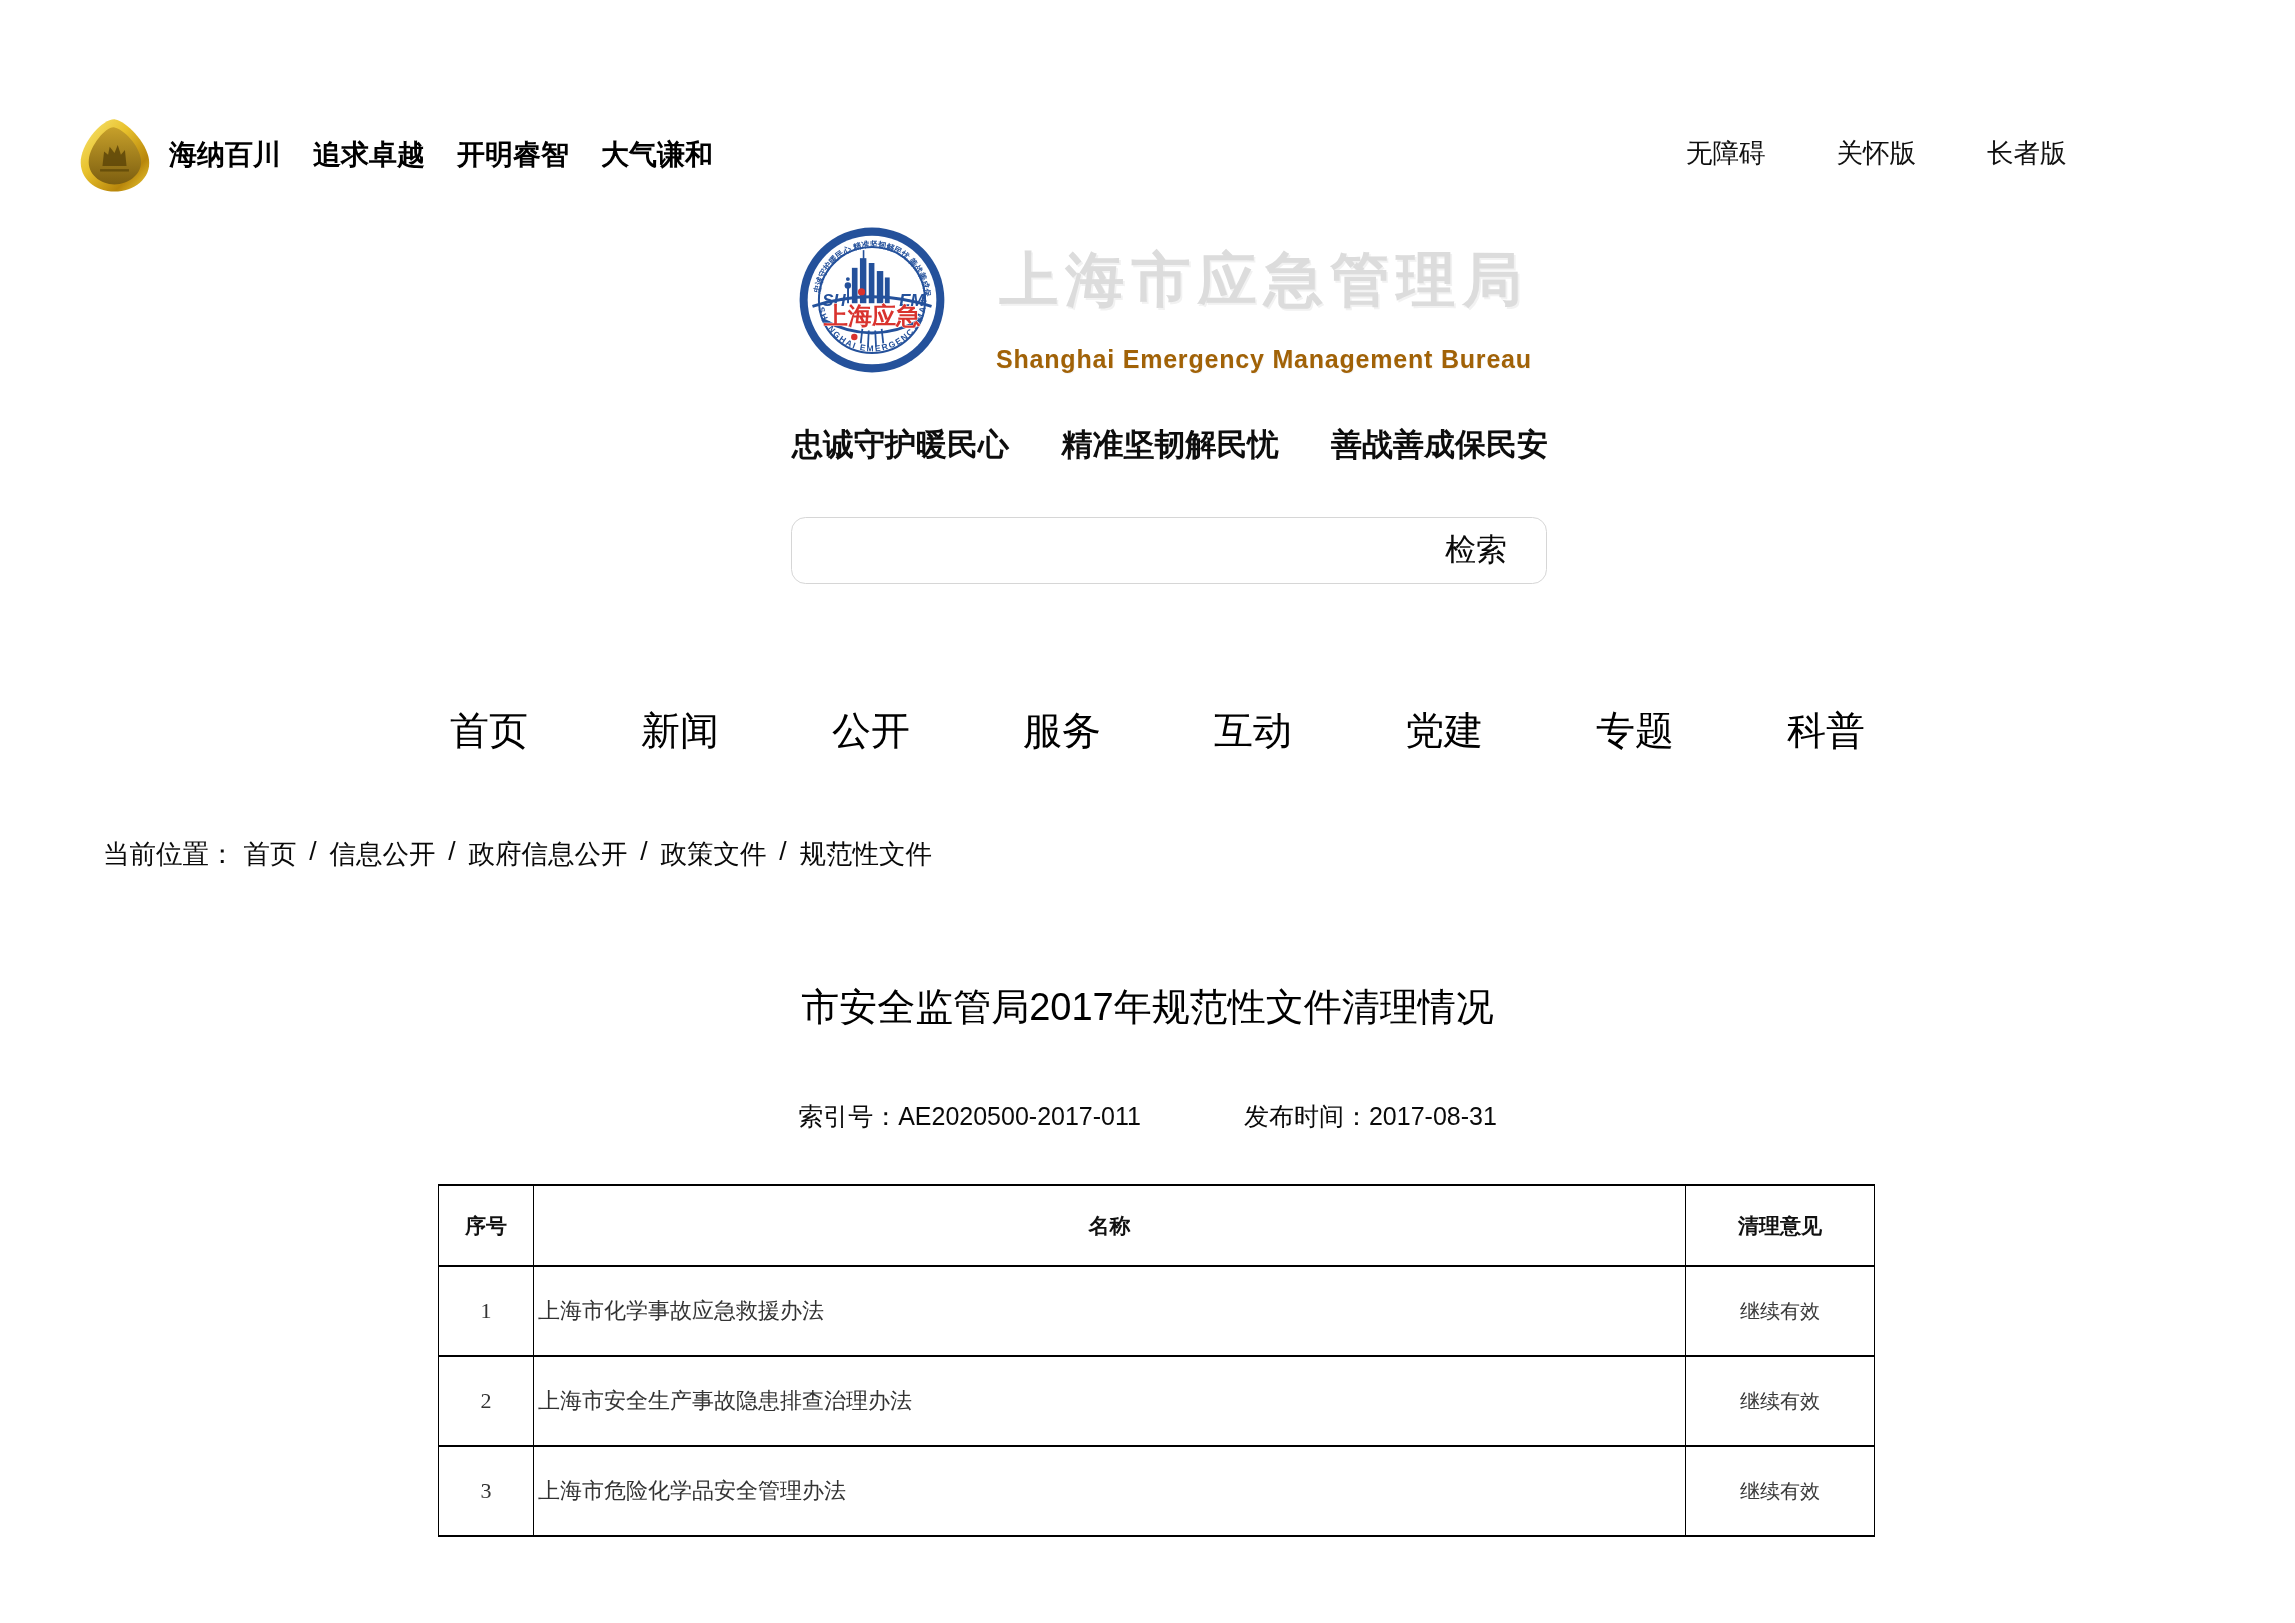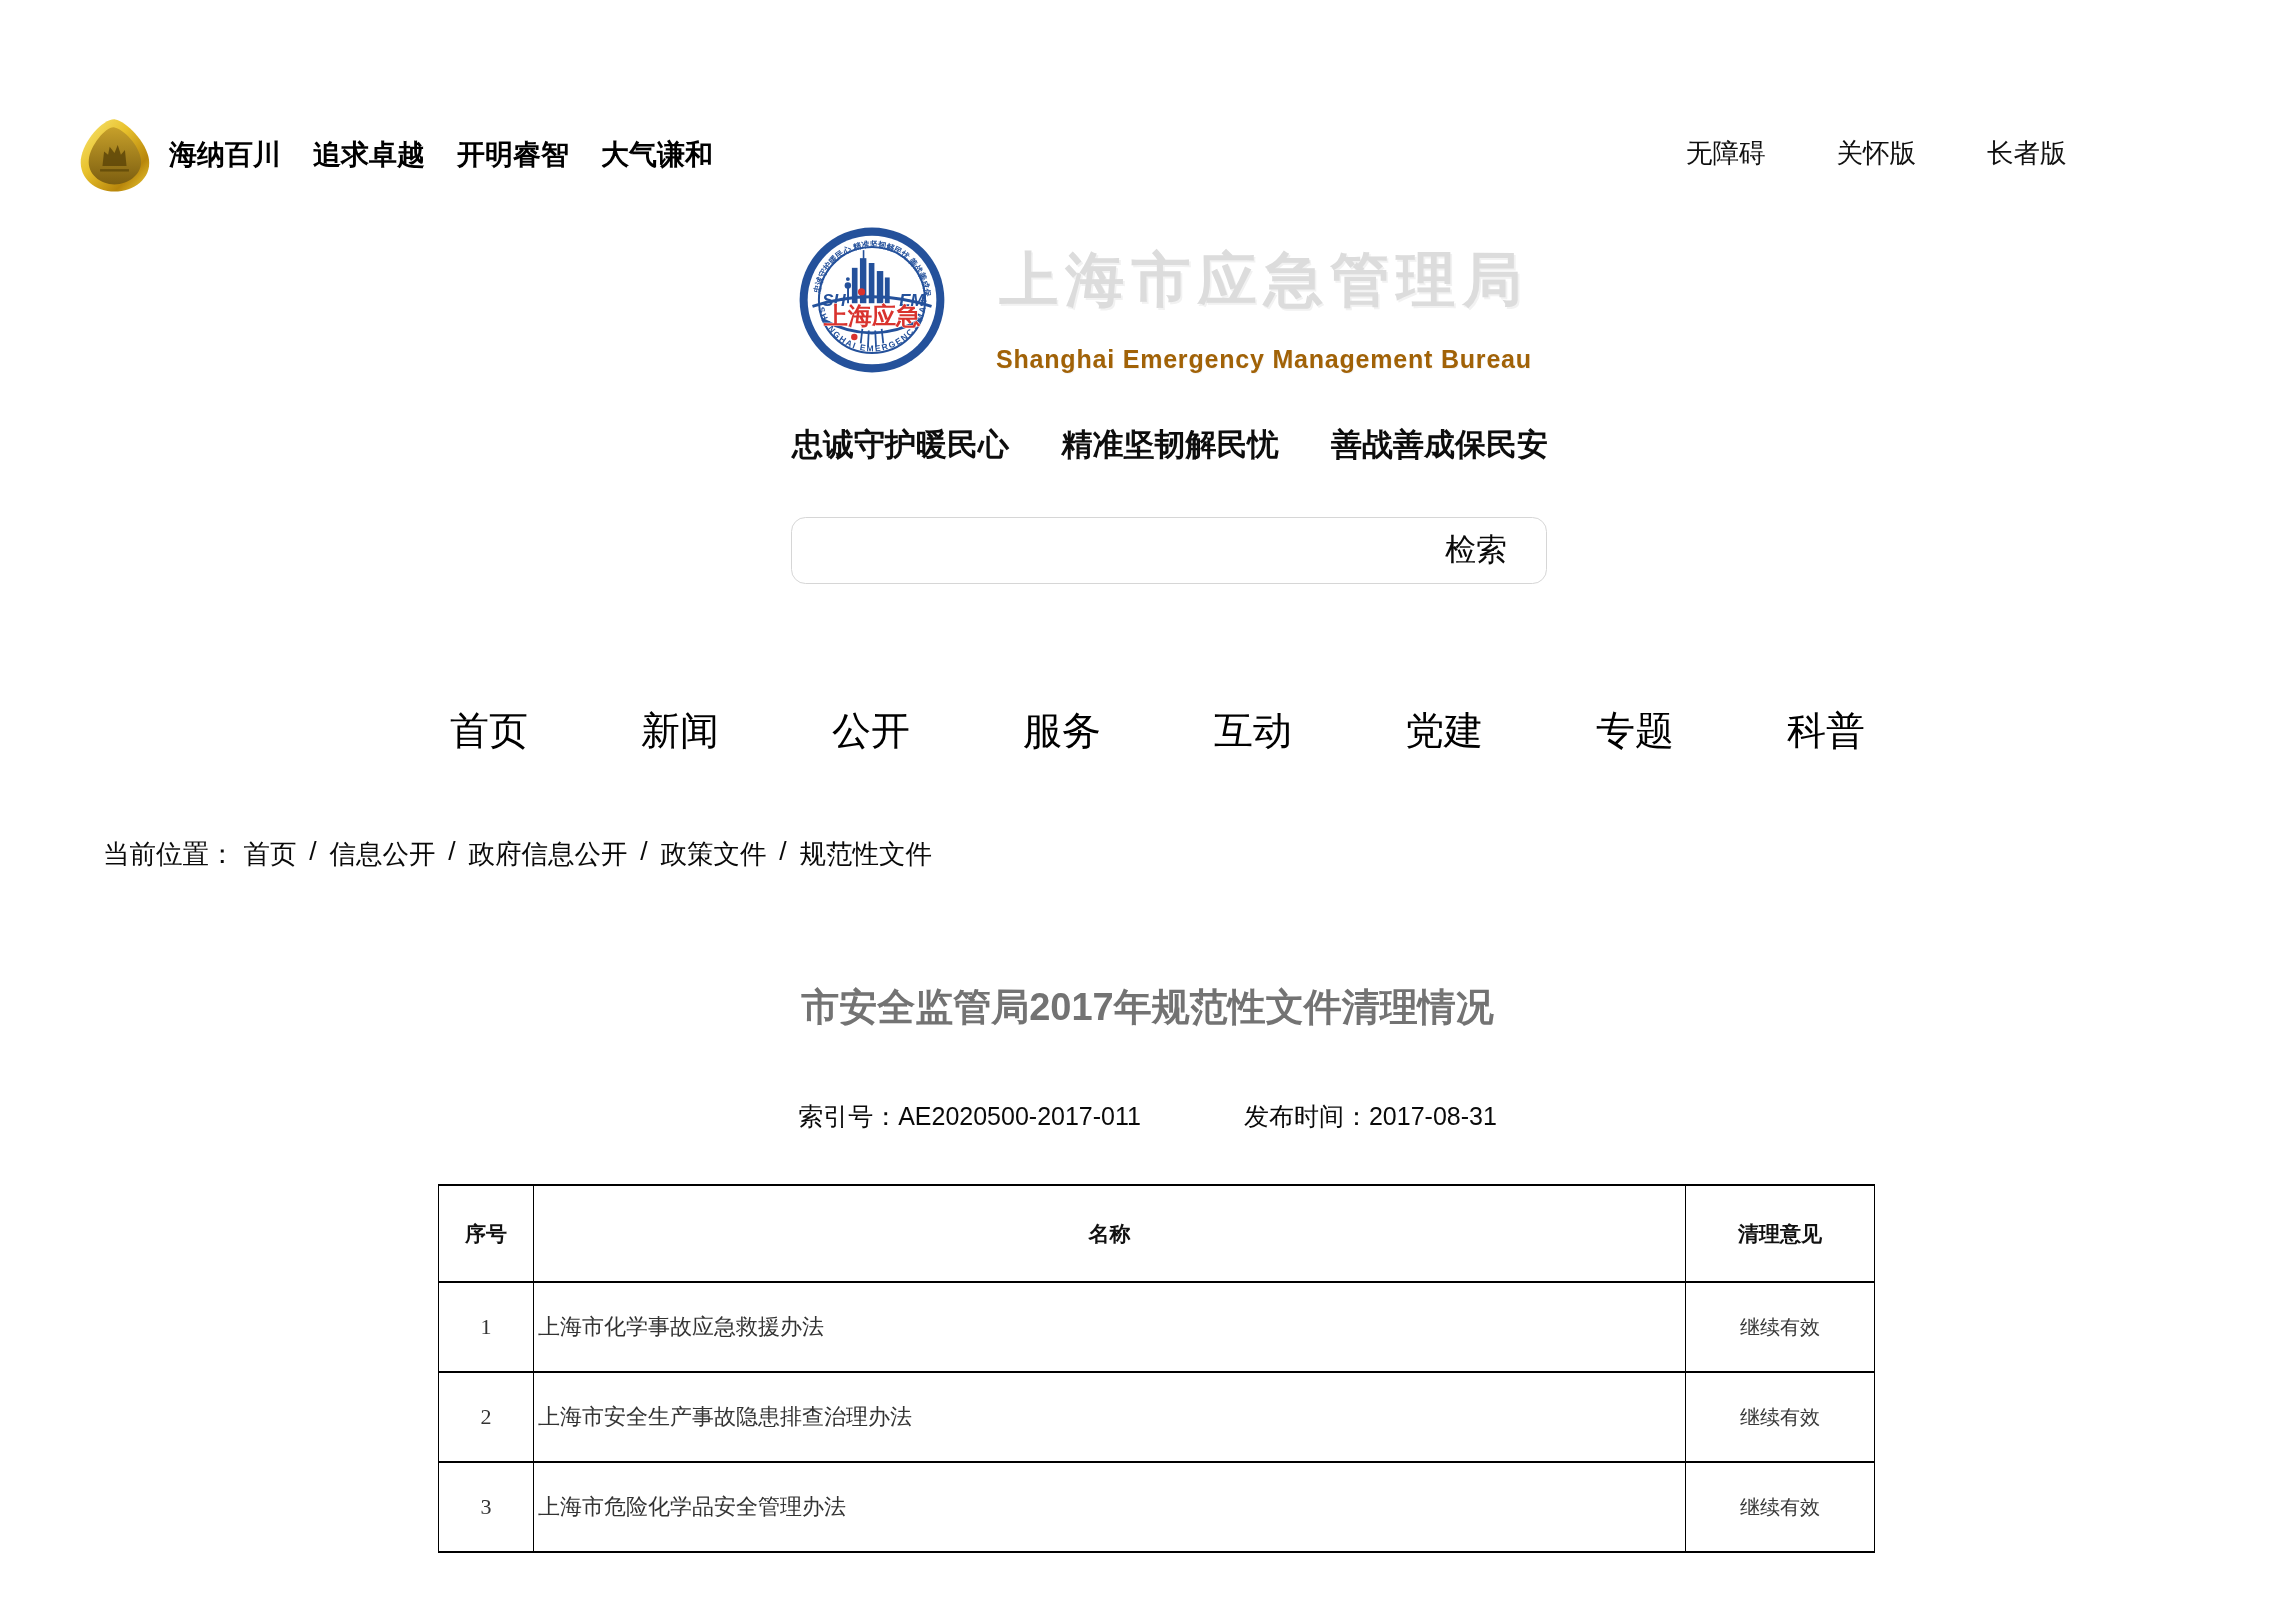--- a/index.html
+++ b/index.html
@@ -41,36 +41,36 @@
   .mainnav span { font-size:39px; font-weight:500; color:#000; cursor:pointer; white-space:nowrap; }
 
   
   .breadcrumb { position:absolute; left:103px; top:836px; display:flex; align-items:flex-start; gap:8px;
                 font-size:26.5px; color:#0a0a0a; white-space:nowrap; }
   .breadcrumb .sep { padding:0 4.8px; }
   .breadcrumb a { color:#0a0a0a; text-decoration:none; cursor:pointer; }
 
   
   .article-title { position:absolute; left:0; top:982px; width:100%; text-align:center;
-                   font-size:38px; font-weight:700; color:#737373; }
+                   font-size:38px; font-weight:400; color:#000000; }
   .article-meta { position:absolute; left:0; top:1100px; width:100%; display:flex; justify-content:center;
                   gap:103px; font-size:25px; color:#0a0a0a; }
 
   
   .doc-table { position:absolute; left:438px; top:1184px; width:1435px;
                border-collapse:collapse; table-layout:fixed;
                font-family:"Liberation Serif","DejaVu Serif",serif; }
   .doc-table col.c-no { width:95px; }
   .doc-table col.c-name { width:1152px; }
   .doc-table col.c-op { width:189px; }
   .doc-table th, .doc-table td {
     border:0.8px solid #000; border-top-width:2.4px; border-bottom-width:2.4px;
     background:#fff; vertical-align:middle;
   }
-  .doc-table th { height:97px; font-family:"Liberation Sans","DejaVu Sans",sans-serif;
+  .doc-table th { height:81px; font-family:"Liberation Sans","DejaVu Sans",sans-serif;
                   font-size:21px; font-weight:700; color:#111; text-align:center; }
   .doc-table td { height:90px; font-size:22px; color:#333; }
   .doc-table td.no { text-align:center; }
   .doc-table td.name { text-align:left; padding-left:4px; }
   .doc-table td.opinion { text-align:center; font-size:20px; color:#3a3a3a; }
 </style>
 </head>
 <body>
 
 <div class="topbar-left">

